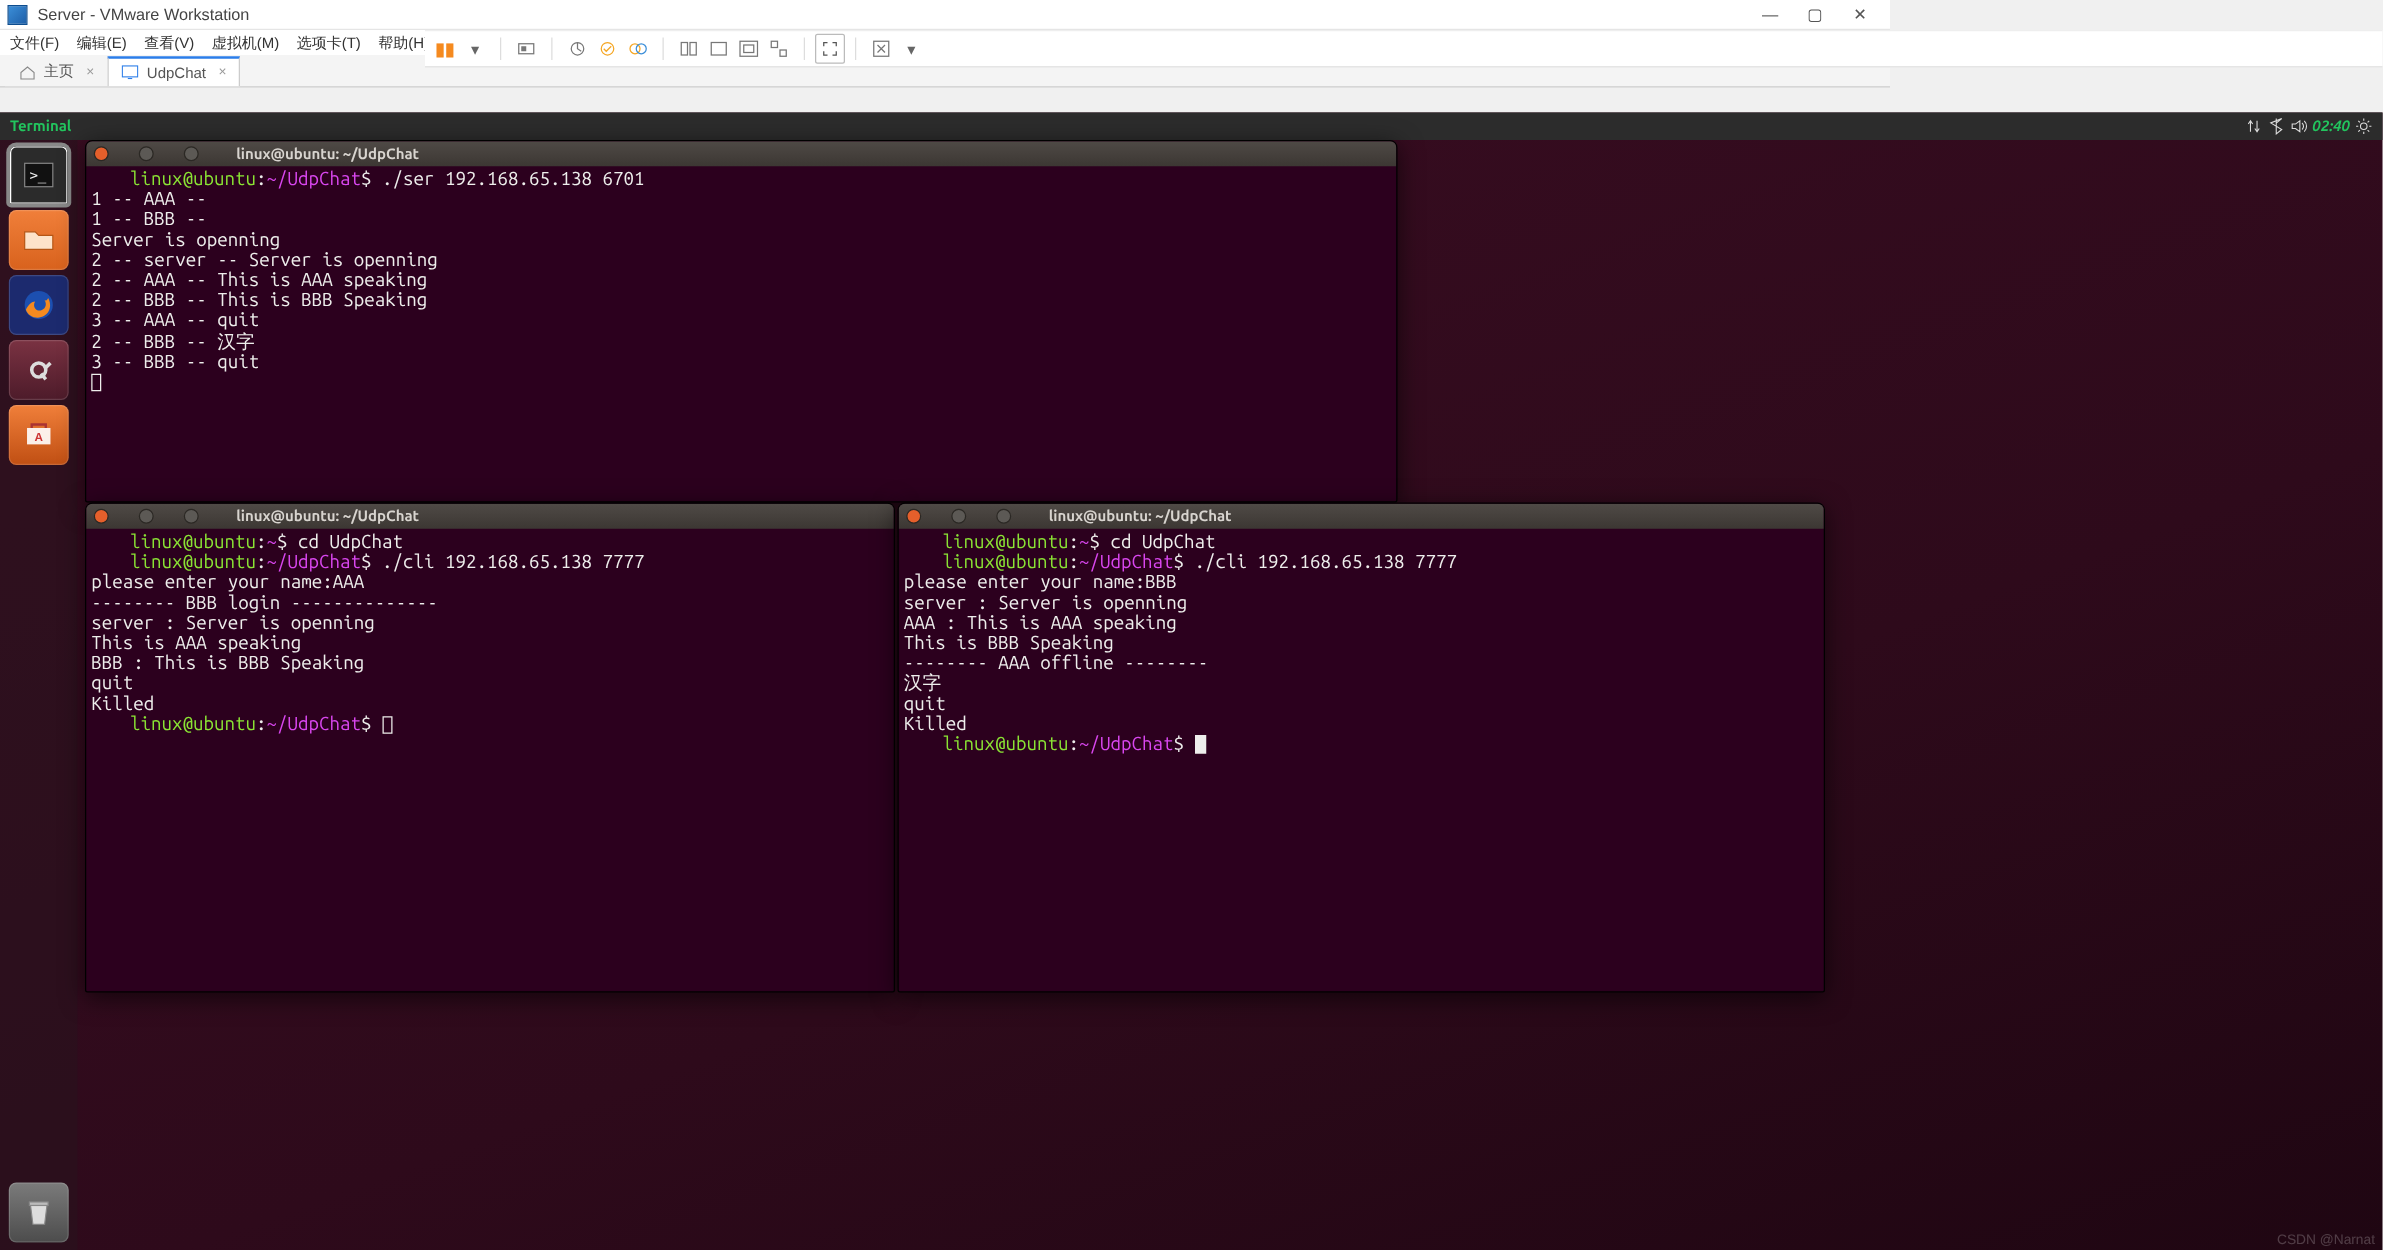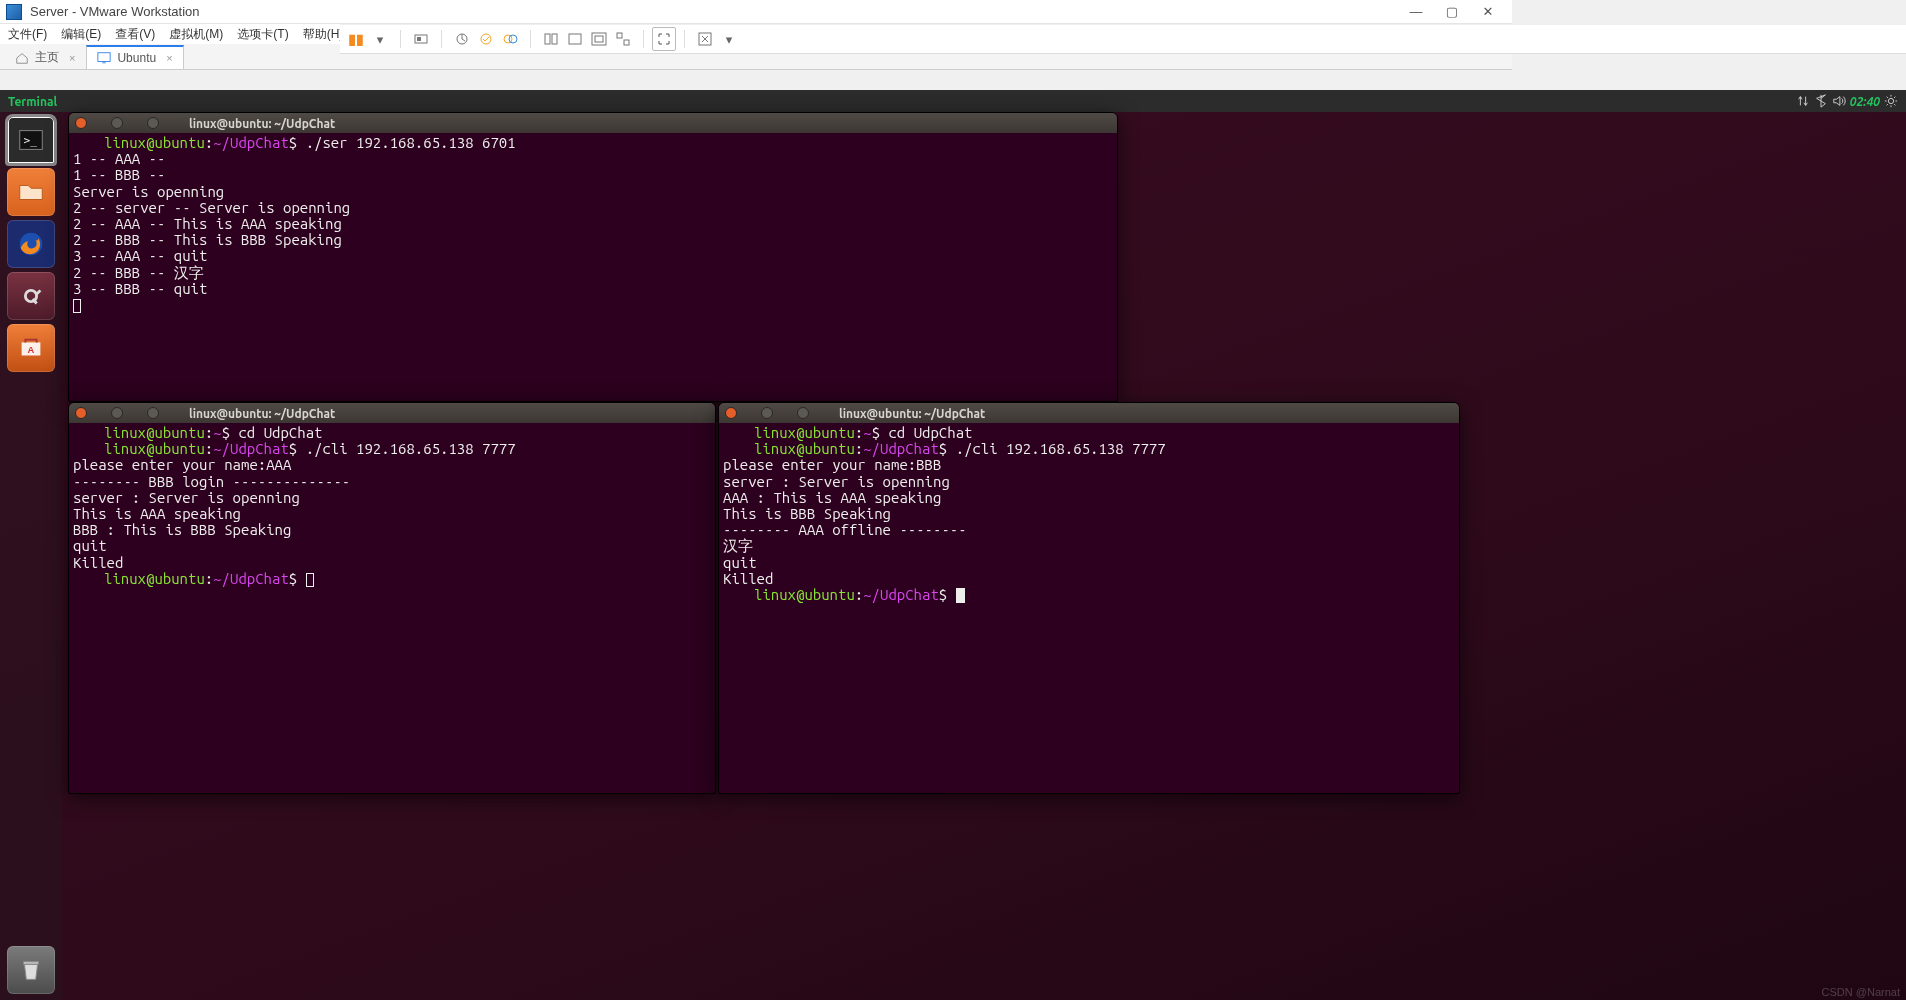--- a/index.html
+++ b/index.html
@@ -280,21 +280,21 @@
         <path d="M2 8l6-5 6 5v6H2z" fill="none" stroke="#888"></path>
       </svg>
     <span>主页</span>
     <span class="close">×</span>
   </div>
   <div class="hosttab active">
     <svg class="ico" viewBox="0 0 16 16">
         <rect x="1" y="2" width="14" height="10" fill="none" stroke="#2b7de9"></rect>
         <rect x="6" y="13" width="4" height="1" fill="#2b7de9"></rect>
       </svg>
-    <span>Ubuntu</span>
+    <span>UdpChat</span>
     <span class="close">×</span>
   </div>
 </div>
 
 <div class="vm">
 
   <div class="ubuntu-panel">
     <span class="app">Terminal</span>
     <div class="spacer"></div>
     <span class="ind">

